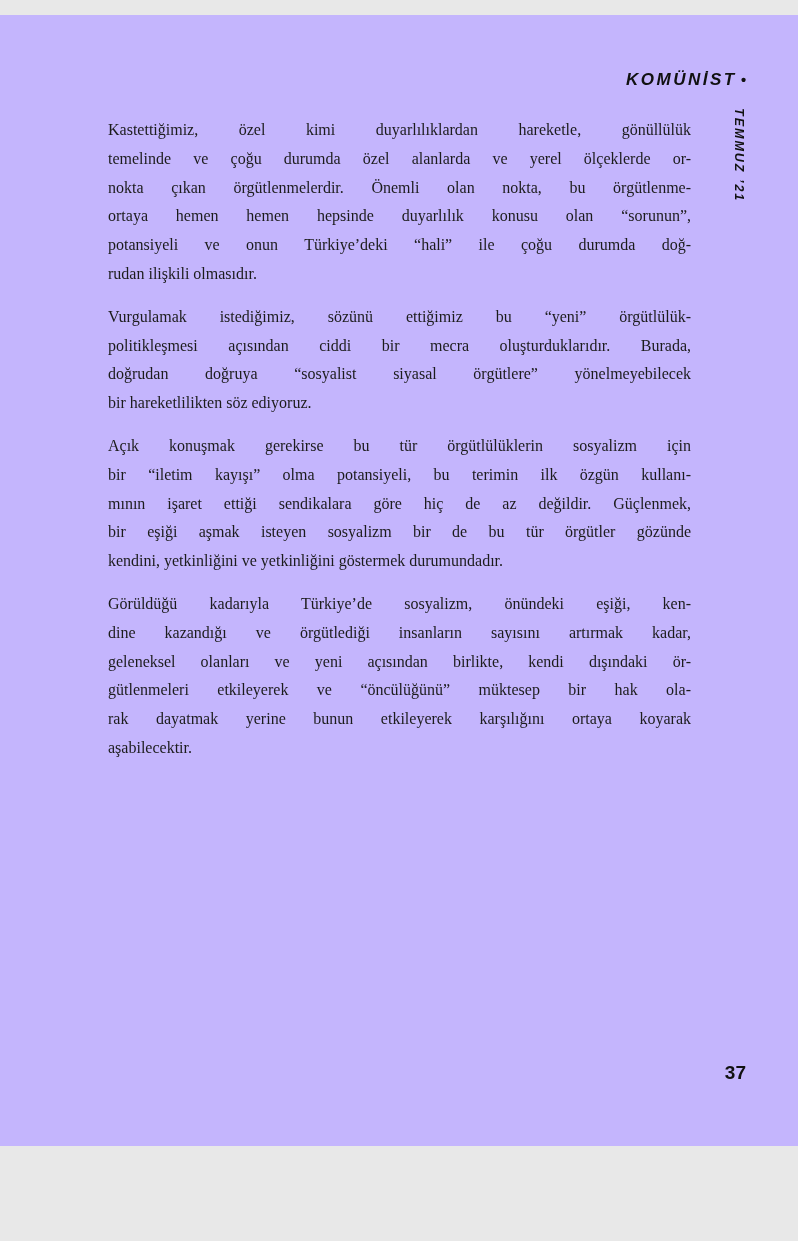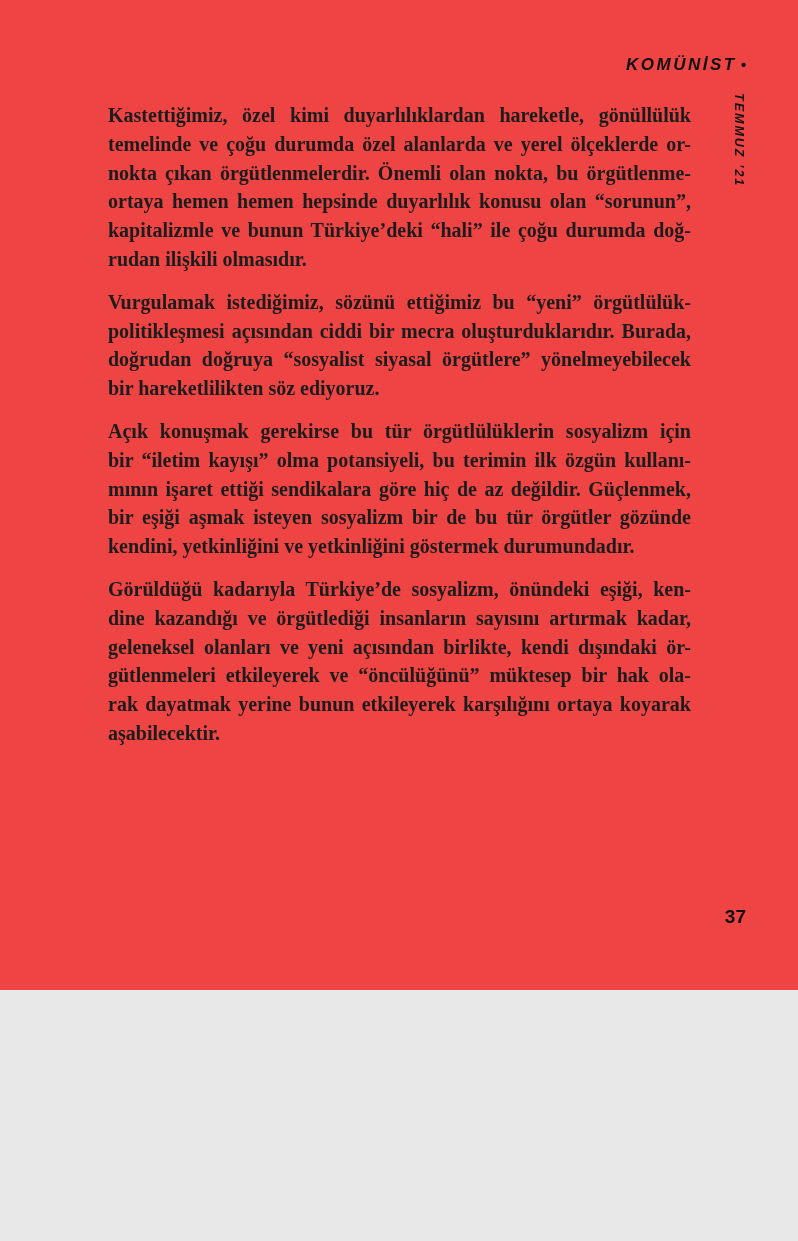--- a/index.html
+++ b/index.html
@@ -3,23 +3,23 @@
 <meta charset="utf-8">
 <style>
   html, body {
     margin: 0;
     padding: 0;
     background: #e8e8e8;
   }
   .page {
     position: relative;
     width: 798px;
-    height: 990px;
-    margin: 0 auto;
-    background: #ef4444;
+    height: 1131px;
+    margin: 15px auto;
+    background: #c4b5fd;
     color: #1c1c1c;
     font-family: "Liberation Serif", serif;
     overflow: hidden;
   }
 
   
   .journal-header {
     position: absolute;
     top: 55px;
     right: 52px;
@@ -52,23 +52,22 @@
     color: #111;
     white-space: nowrap;
   }
 
   
   .body-text {
     position: absolute;
     top: 101px;
     left: 108px;
     width: 583px;
-    font-size: 20px;
+    font-size: 16px;
     line-height: 28.8px;
-    font-weight: bold;
   }
   .paragraph {
     margin: 0 0 14px 0;
   }
   .paragraph .line {
     text-align: justify;
     text-align-last: justify;
     white-space: normal;
   }
   .paragraph .line.last {
@@ -96,21 +95,21 @@
   </div>
 
   <div class="issue-label">TEMMUZ ’21</div>
 
   <div class="body-text">
       <div class="paragraph">
         <div class="line">Kastettiğimiz, özel kimi duyarlılıklardan hareketle, gönüllülük</div>
         <div class="line">temelinde ve çoğu durumda özel alanlarda ve yerel ölçeklerde or-</div>
         <div class="line">nokta çıkan örgütlenmelerdir. Önemli olan nokta, bu örgütlenme-</div>
         <div class="line">ortaya hemen hemen hepsinde duyarlılık konusu olan “sorunun”,</div>
-        <div class="line">kapitalizmle ve bunun Türkiye’deki “hali” ile çoğu durumda doğ-</div>
+        <div class="line">potansiyeli ve onun Türkiye’deki “hali” ile çoğu durumda doğ-</div>
         <div class="line last">rudan ilişkili olmasıdır.</div>
       </div>
       <div class="paragraph">
         <div class="line">Vurgulamak istediğimiz, sözünü ettiğimiz bu “yeni” örgütlülük-</div>
         <div class="line">politikleşmesi açısından ciddi bir mecra oluşturduklarıdır. Burada,</div>
         <div class="line">doğrudan doğruya “sosyalist siyasal örgütlere” yönelmeyebilecek</div>
         <div class="line last">bir hareketlilikten söz ediyoruz.</div>
       </div>
       <div class="paragraph">
         <div class="line">Açık konuşmak gerekirse bu tür örgütlülüklerin sosyalizm için</div>

